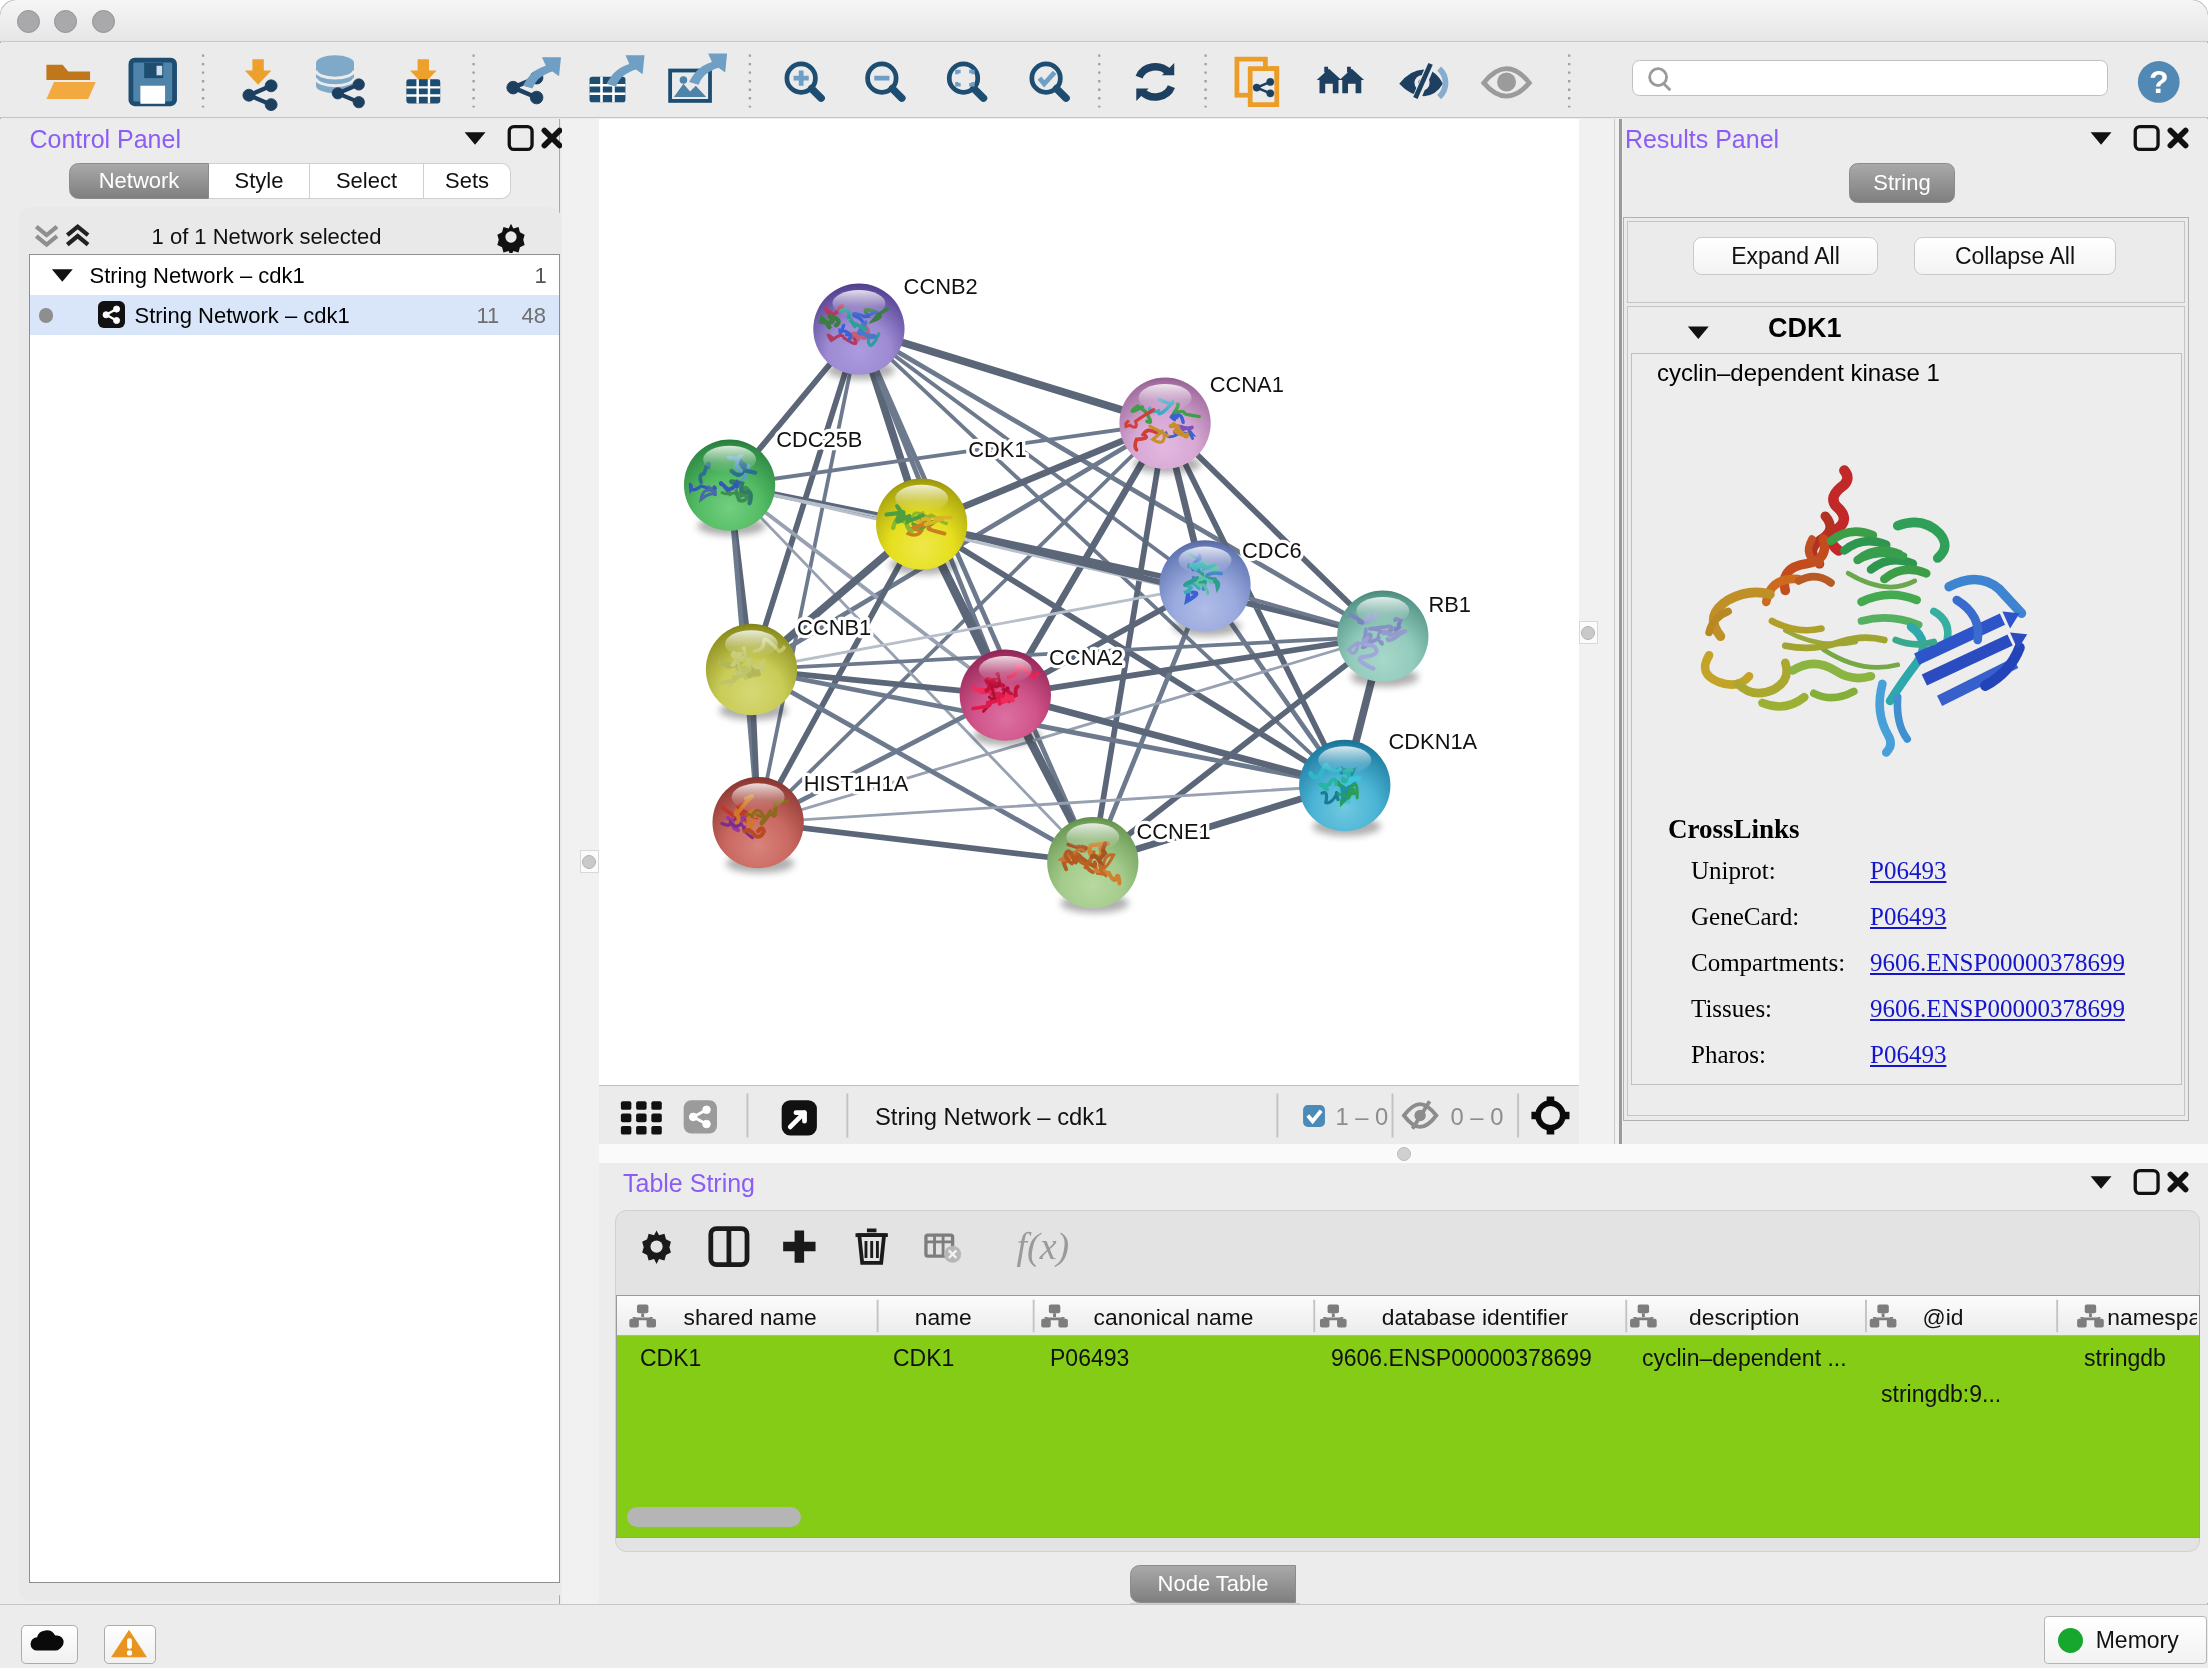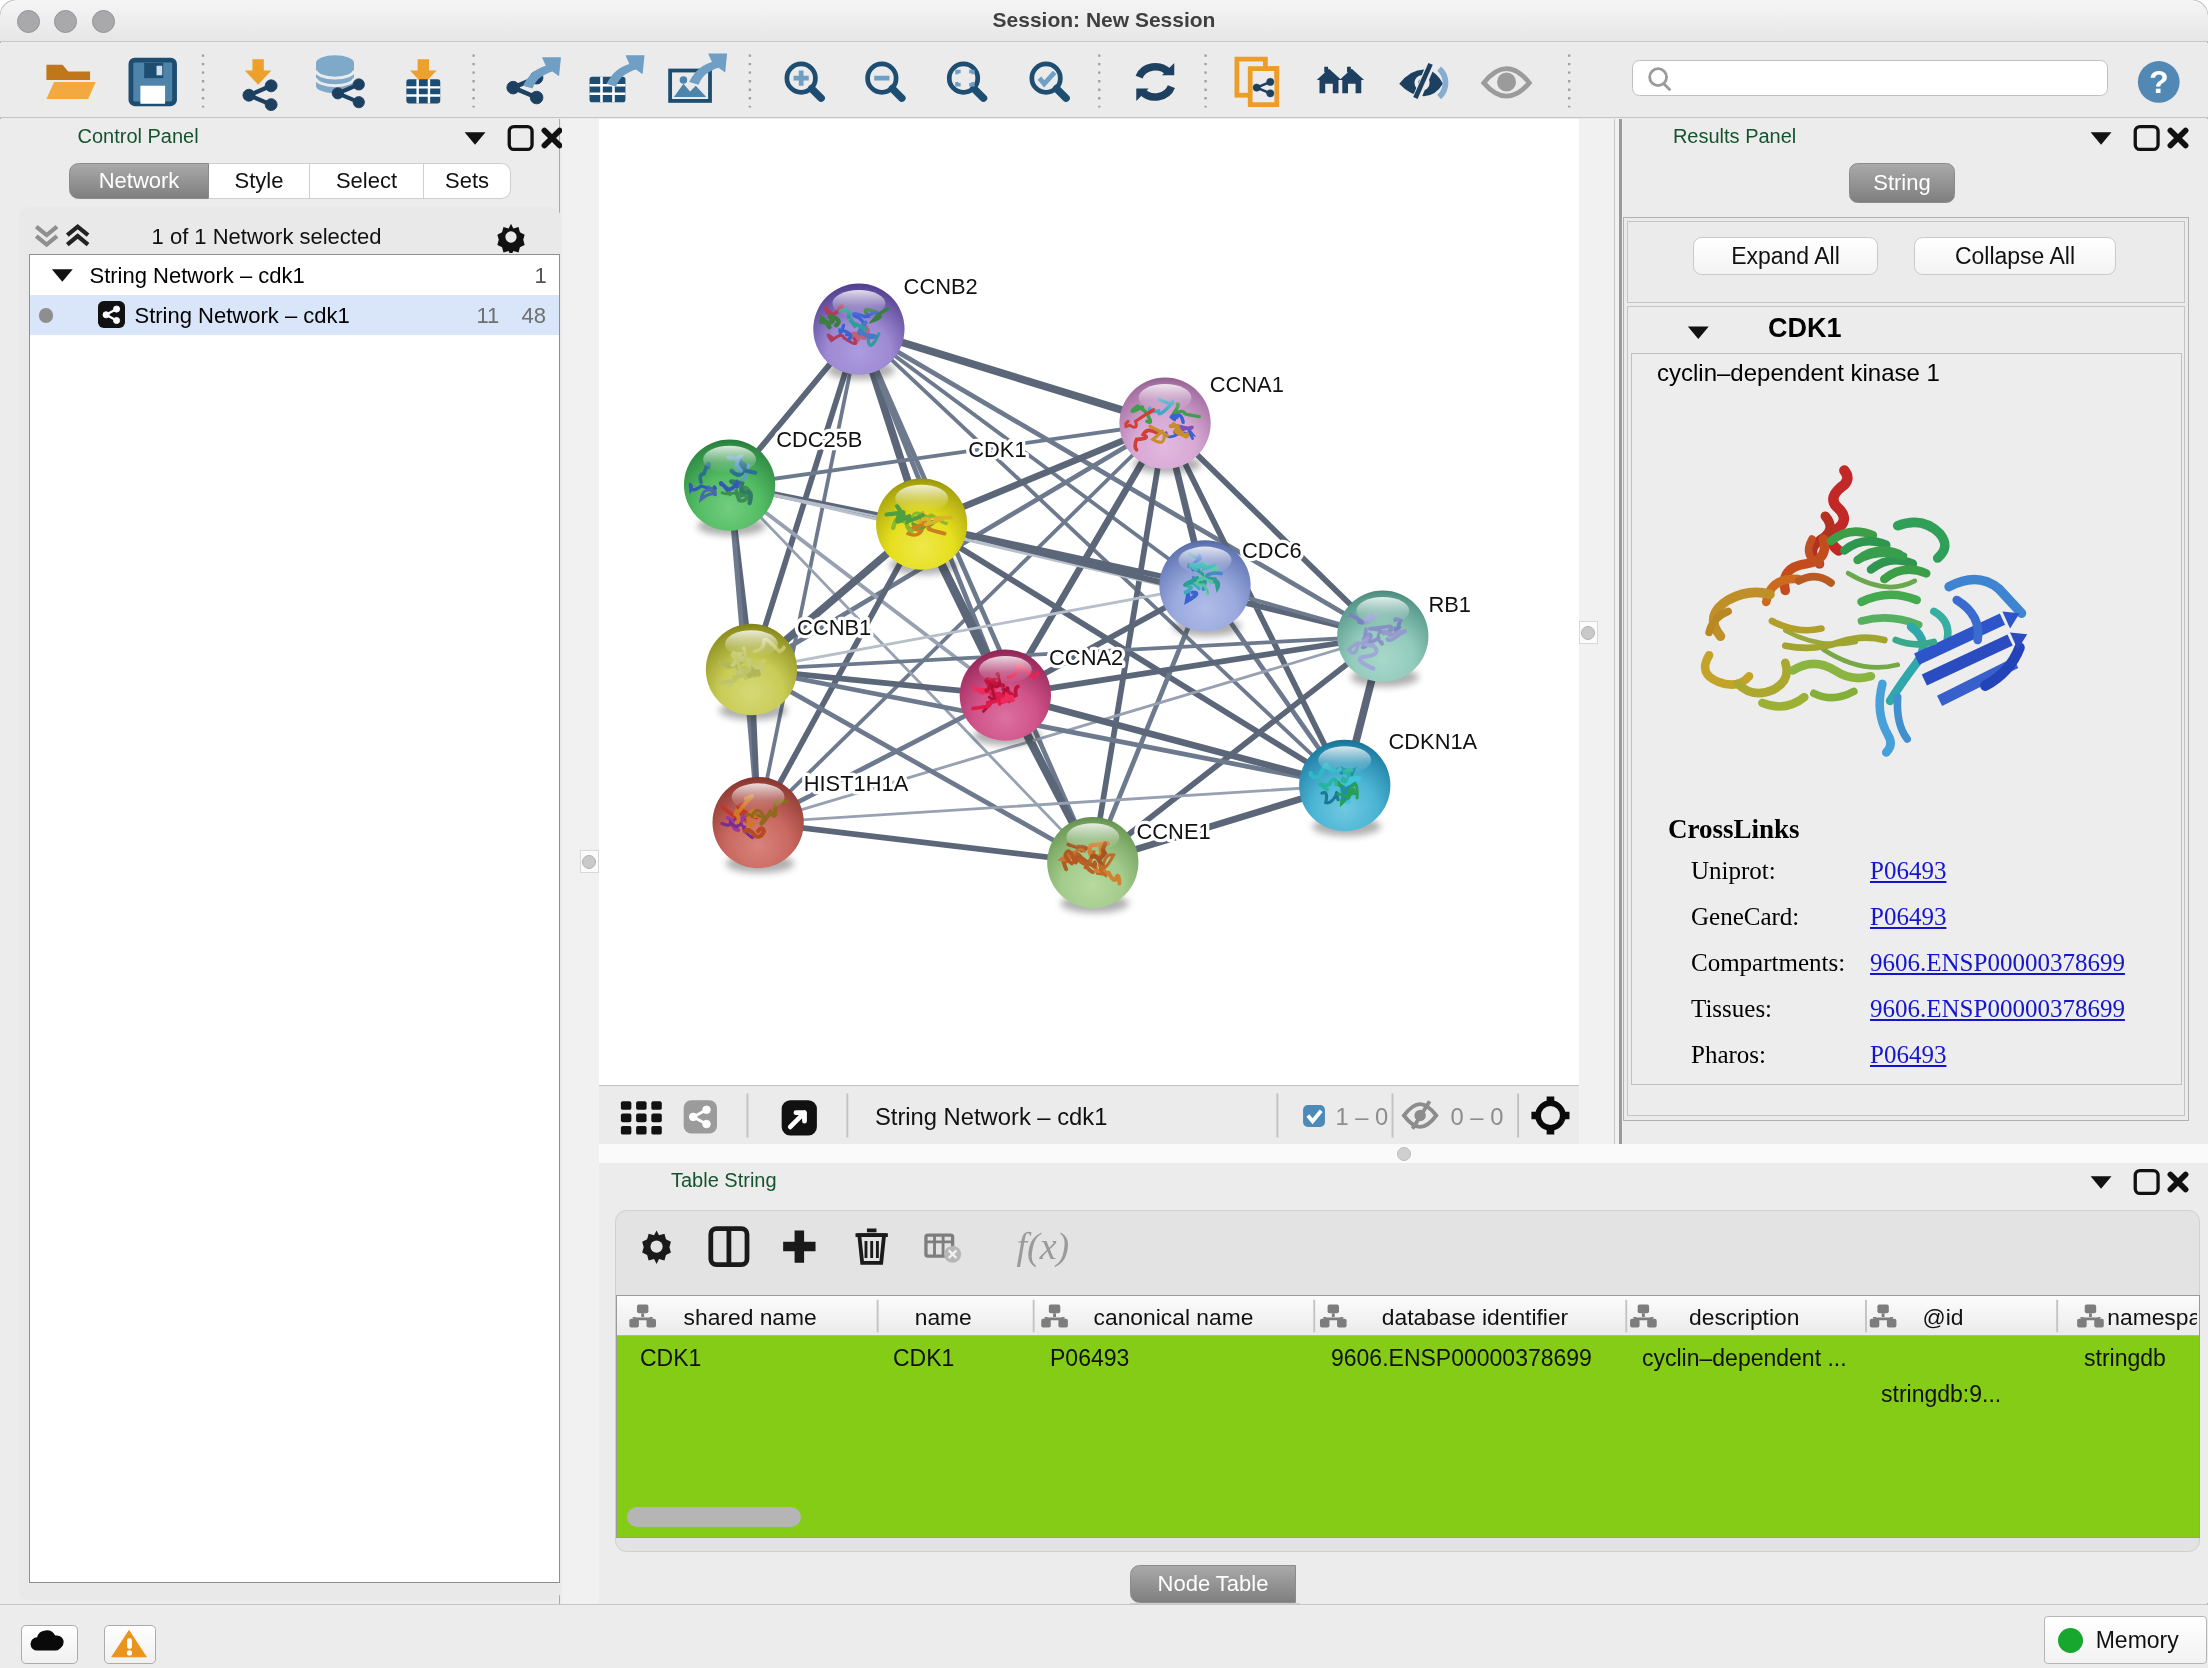--- a/index.html
+++ b/index.html
@@ -6,21 +6,21 @@
 html,body { width:2208px; height:1668px; background:#fff; font-family:"Liberation Sans", sans-serif; overflow:hidden; }
 #win { position:absolute; left:0; top:0; width:2208px; height:1668px; background:#ececec; border-radius:15px 15px 0 0; overflow:hidden; box-shadow:inset 0 0 0 1px #a8a8a8; }
 
 #titlebar { position:absolute; left:0; top:0; width:2208px; height:42px; background:linear-gradient(#f5f5f5,#e6e6e6); border-bottom:1px solid #c9c9c9; border-radius:17px 17px 0 0; }
 .tl { position:absolute; top:9.5px; width:23px; height:23px; border-radius:50%; background:#a9a9ac; border:1px solid #939396; }
 #title { position:absolute; top:7.6px; left:0; width:2208px; text-align:center; font-size:21px; font-weight:700; color:#3f3f3f; }
 
 #toolbar { position:absolute; left:0; top:43px; width:2208px; height:75px; background:#ebebeb; border-bottom:1px solid #c4c4c4; }
 #searchbox { position:absolute; left:1632px; top:17px; width:476px; height:36px; background:#fff; border:1.9px solid #c0c0c0; border-radius:7.6px; }
 
-.ptitle { font-size:20px; color:#14532d;margin-left:48px; }
+.ptitle { font-size:25px; color:#8b5cf6; }
 
 #cpanel { position:absolute; left:0; top:119px; width:560px; height:1486px; background:#ececec; border-right:1.9px solid #a9a9a9; }
 #vsplit1 { position:absolute; left:562px; top:119px; width:37px; height:1486px; background:#f1f1f1; }
 
 #canvas { position:absolute; left:599px; top:119px; width:980px; height:966px; background:#ffffff; }
 #netbar { position:absolute; left:599px; top:1085px; width:980px; height:59px; background:#ebebeb; border-top:1.9px solid #c2c2c2; }
 #vsplit2 { position:absolute; left:1579px; top:119px; width:44px; height:1025px; background:#f1f1f1; }
 #rpanel { position:absolute; left:1623px; top:119px; width:586px; height:1025px; background:#ececec; }
 #hsplit { position:absolute; left:599px; top:1144px; width:1609px; height:19px; background:#fafafa; }
 #tpanel { position:absolute; left:599px; top:1163px; width:1609px; height:440px; background:#ececec; }
@@ -34,21 +34,20 @@
 .btn { background:linear-gradient(#ffffff,#f3f3f3); border:1px solid #c9c9c9; border-radius:8.6px; display:flex; align-items:center; justify-content:center; font-size:23px; color:#111; }
 a.link { color:#1515cc; text-decoration:underline; }
 </style>
 </head>
 <body>
 <div id="win">
   <div id="titlebar">
     <div class="tl" style="left:17px;"></div>
     <div class="tl" style="left:54px;"></div>
     <div class="tl" style="left:92px;"></div>
-    <div id="title">Session: New Session</div>
   </div>
   <div id="toolbar">
     <svg width="2208" height="75" viewBox="0 0 2322 79">
       <defs>
         <g id="shareg">
             <circle cx="-13" cy="0" r="7"></circle>
             <circle cx="13" cy="-11" r="7"></circle>
             <circle cx="13" cy="11" r="7"></circle>
             <path d="M-13,0 L13,-11 M-13,0 L13,11" stroke-width="5" fill="none"></path>
           </g>

